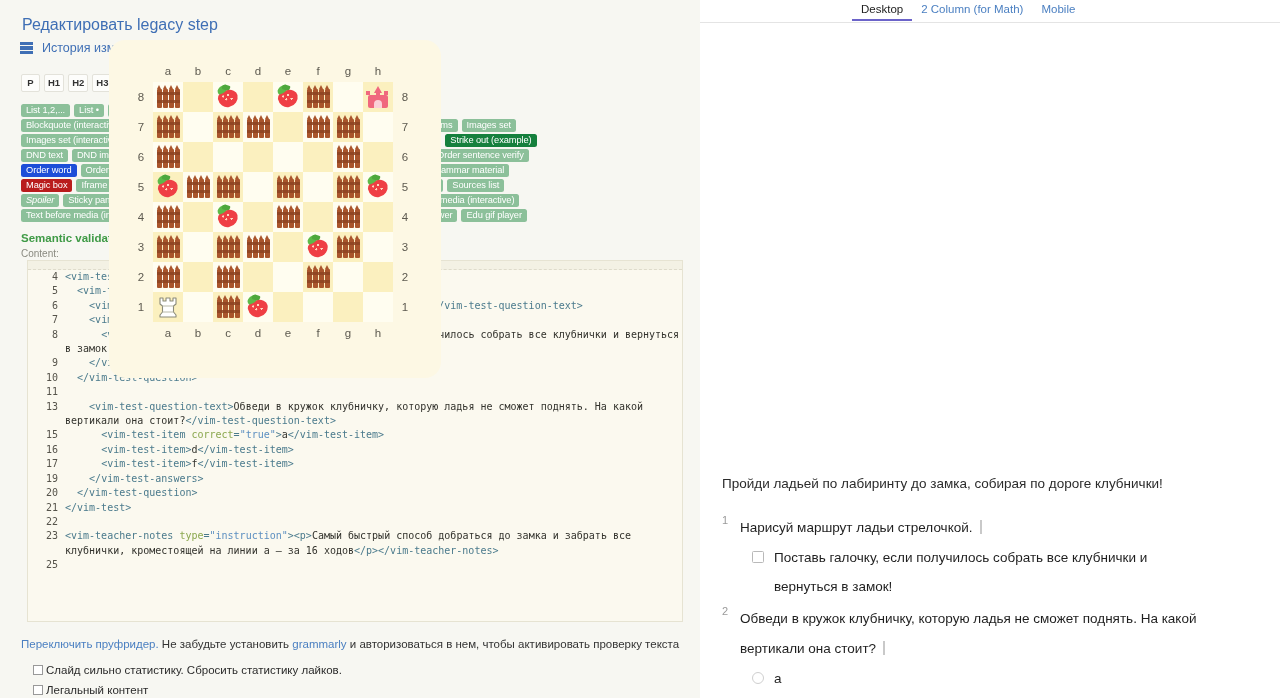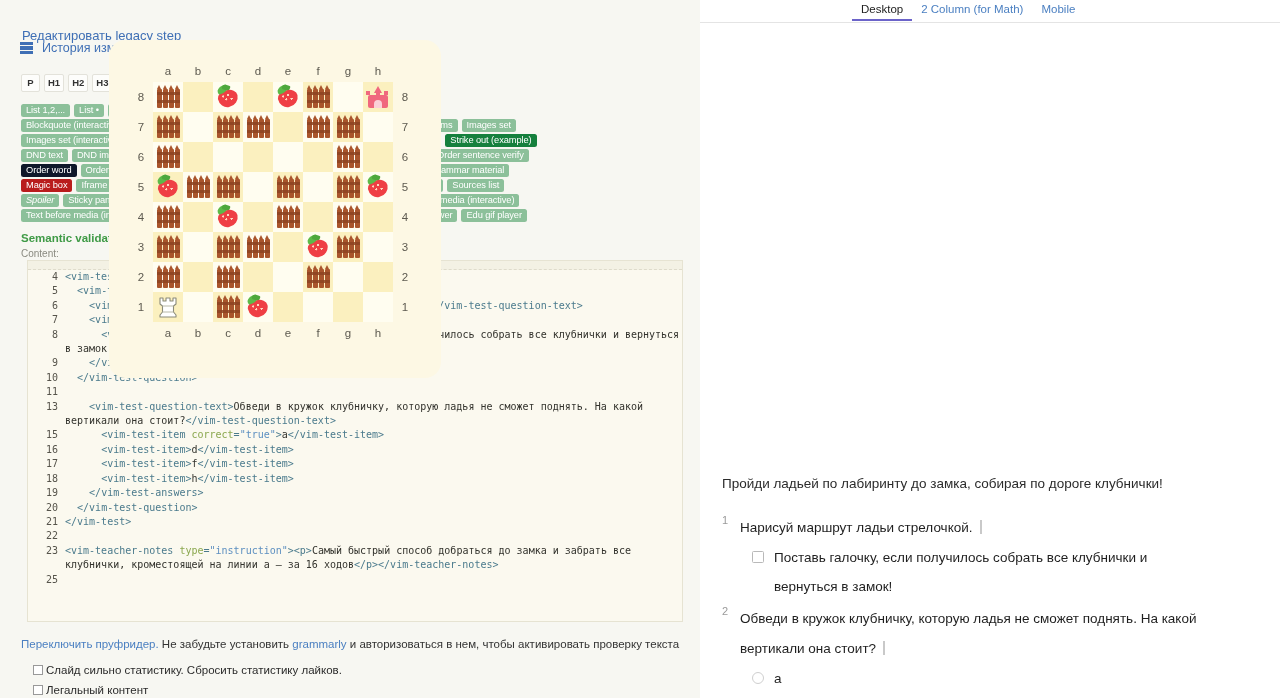--- a/index.html
+++ b/index.html
@@ -22,22 +22,22 @@
   }
   #right-pane {
     width: 580px; height: 698px;
     background: #ffffff;
     position: relative;
     overflow: hidden;
   }
 
   
   .legacy-link {
-    position: absolute; left: 22px; top: 28px;
-    font-size: 13px; color: #3f6fb5; cursor: pointer;
+    position: absolute; left: 22px; top: 16px;
+    font-size: 16px; color: #3f6fb5; cursor: pointer;
   }
   .history-row {
     position: absolute; left: 20px; top: 41px;
     display: flex; align-items: center; gap: 9px;
     cursor: pointer;
   }
   .hist-icon {
     width: 13px; height: 13px;
     display: grid; grid-template-rows: 1fr 1fr 1fr; gap: 1.5px;
   }
@@ -391,21 +391,21 @@
         <div class="chip-row">
           <div class="chip" style="background: rgb(140, 192, 154);">DND text</div>
           <div class="chip" style="background: rgb(140, 192, 154);">DND image set</div>
           <div class="chip" style="background: rgb(140, 192, 154);">DND group</div>
           <div class="chip" style="background: rgb(140, 192, 154);">DND image</div>
           <div class="chip" style="background: rgb(140, 192, 154);">DND Image Audio</div>
           <div class="chip" style="background: rgb(140, 192, 154);">Order sentence</div>
           <div class="chip" style="background: rgb(140, 192, 154);">Order sentence verify</div>
         </div>
         <div class="chip-row">
-          <div class="chip" style="background: #0f172a;">Order word</div>
+          <div class="chip" style="background: #1d4ed8;">Order word</div>
           <div class="chip" style="background: rgb(140, 192, 154);">Order word list</div>
           <div class="chip" style="background: rgb(140, 192, 154);">Groups</div>
           <div class="chip" style="background: rgb(140, 192, 154);">Essay</div>
           <div class="chip" style="background: rgb(140, 192, 154);">Record</div>
           <div class="chip" style="background: rgb(140, 192, 154);">Transcript</div>
           <div class="chip" style="background: rgb(140, 192, 154);">Transcript Dialogue</div>
           <div class="chip" style="background: rgb(140, 192, 154);">Grammar material</div>
         </div>
         <div class="chip-row">
           <div class="chip" style="background: #b91c1c;">Magic box</div>
@@ -481,24 +481,20 @@
             <div class="ln">15</div>
             <div class="ct">      <span class="tag">&lt;vim-test-item </span><span class="attr">correct</span><span class="tag">=</span><span class="val">"true"</span><span class="tag">&gt;</span><span class="txt">a</span><span class="tag">&lt;/vim-test-item&gt;</span></div>
           </div>
           <div class="code-line">
             <div class="ln">16</div>
             <div class="ct">      <span class="tag">&lt;vim-test-item&gt;</span><span class="txt">d</span><span class="tag">&lt;/vim-test-item&gt;</span></div>
           </div>
           <div class="code-line">
             <div class="ln">17</div>
             <div class="ct">      <span class="tag">&lt;vim-test-item&gt;</span><span class="txt">f</span><span class="tag">&lt;/vim-test-item&gt;</span></div>
-          </div>
-          <div class="code-line">
-            <div class="ln">18</div>
-            <div class="ct">      <span class="tag">&lt;vim-test-item&gt;</span><span class="txt">h</span><span class="tag">&lt;/vim-test-item&gt;</span></div>
           </div>
           <div class="code-line">
             <div class="ln">19</div>
             <div class="ct">    <span class="tag">&lt;/vim-test-answers&gt;</span></div>
           </div>
           <div class="code-line">
             <div class="ln">20</div>
             <div class="ct">  <span class="tag">&lt;/vim-test-question&gt;</span></div>
           </div>
           <div class="code-line">

